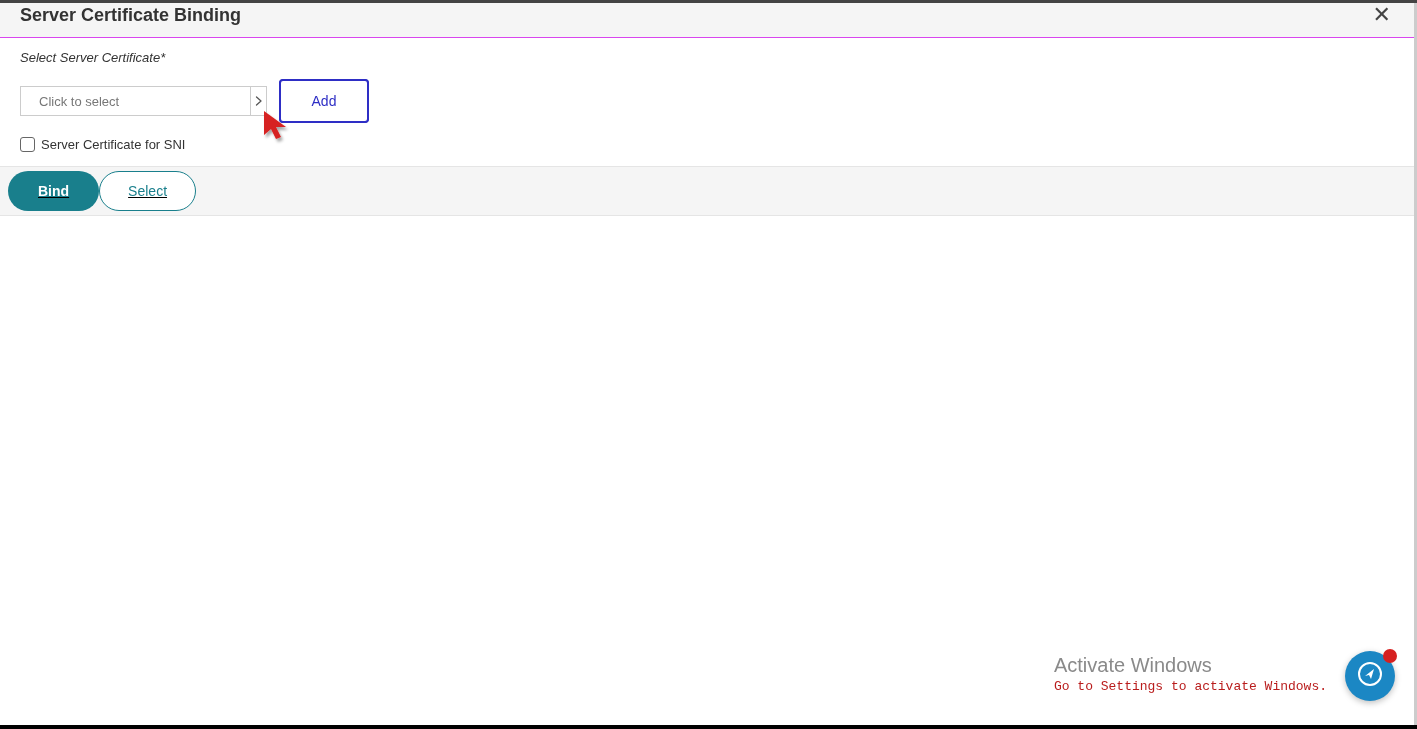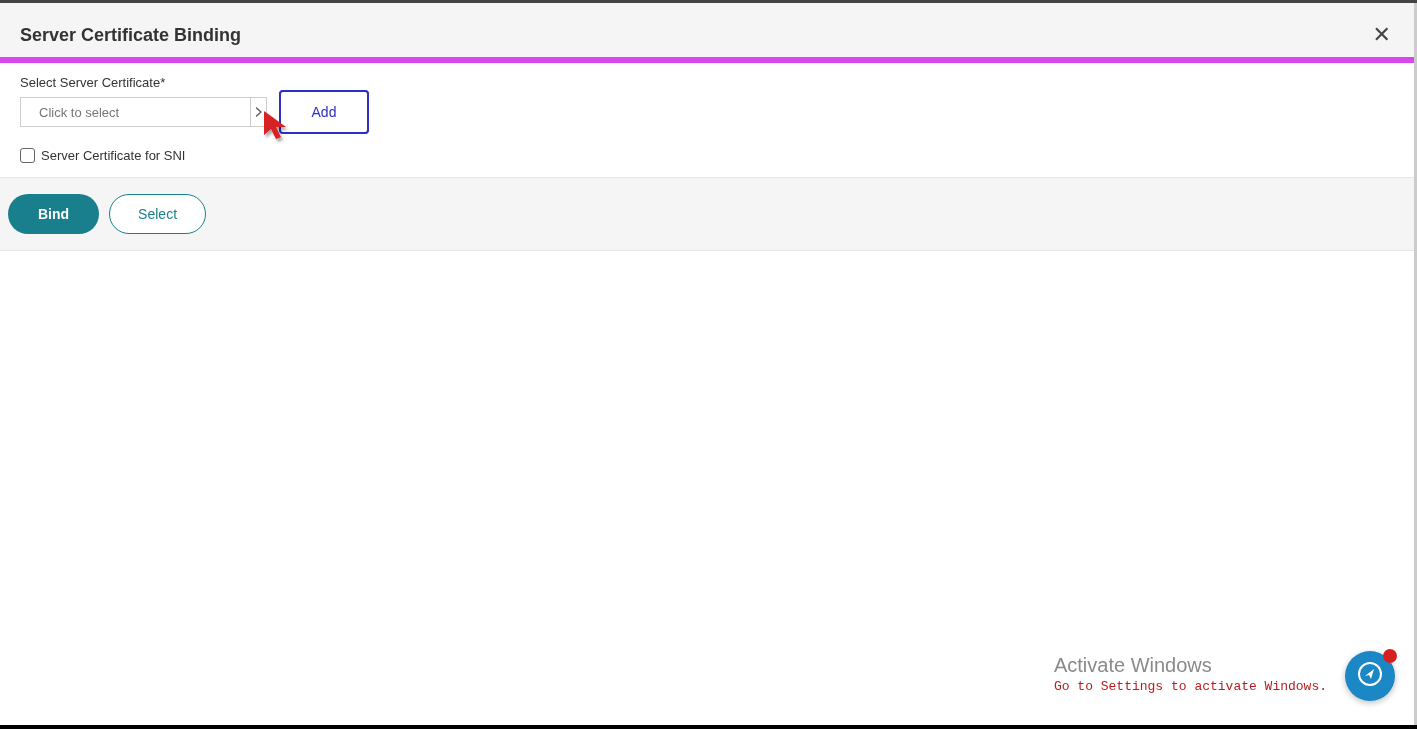--- a/index.html
+++ b/index.html
@@ -13,25 +13,25 @@
     }
 
     .top-border {
       height: 3px;
       background: #444444;
       width: 100%;
     }
 
     .header-bar {
       background: #f5f5f5;
-      padding: 21px 20px 11px 20px;
+      padding: 1px 20px 11px 20px;
       display: flex;
       justify-content: space-between;
       align-items: center;
-      border-bottom: 6px solid #d946ef;
+      border-bottom: 1px solid #d946ef;
     }
     .header-title {
       font-size: 18px;
       font-weight: 600;
       color: #333333;
     }
     .close-x {
       font-size: 22px;
       color: #444;
       cursor: pointer;
@@ -40,22 +40,23 @@
       line-height: 1;
     }
 
     .form-area {
       padding: 12px 20px 14px 20px;
       background: #ffffff;
     }
     .field-label {
       font-size: 13px;
       color: #333333;
-      margin-bottom: 0;
+      margin-bottom: 14px;
       display: block;
+      font-style: italic;
     }
 
     .field-row {
       display: flex;
       align-items: center;
       gap: 12px;
     }
 
     .select-wrapper {
       display: flex;
@@ -116,25 +117,26 @@
       cursor: pointer;
     }
     .checkbox-label {
       font-size: 13px;
       color: #333333;
       cursor: pointer;
     }
 
     .footer-bar {
       background: #f5f5f5;
-      padding: 16px 8px;
+      padding: 4px 8px;
       border-top: 1px solid #e5e5e5;
       border-bottom: 1px solid #e5e5e5;
       display: flex;
-      gap: 10px;
+      gap: 0;
+      text-decoration: underline;
     }
     .bind-btn {
       height: 40px;
       padding: 0 30px;
       background: #197f8c;
       color: #ffffff;
       font-size: 14px;
       font-weight: 600;
       border: none;
       border-radius: 20px;

